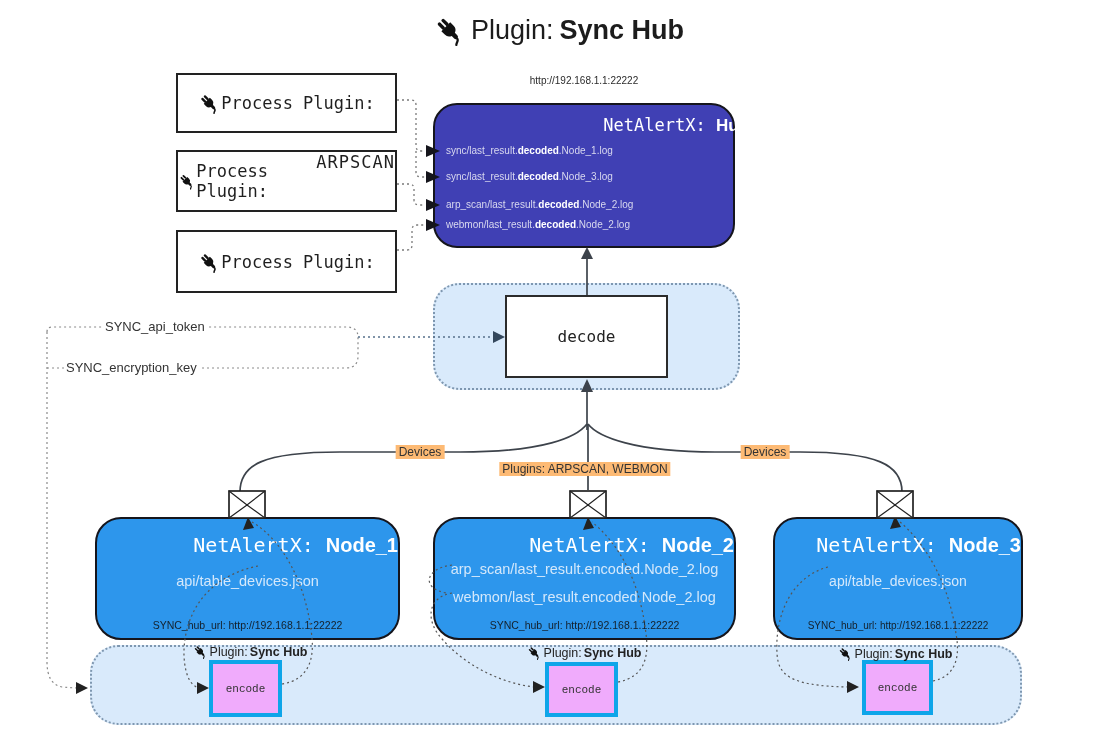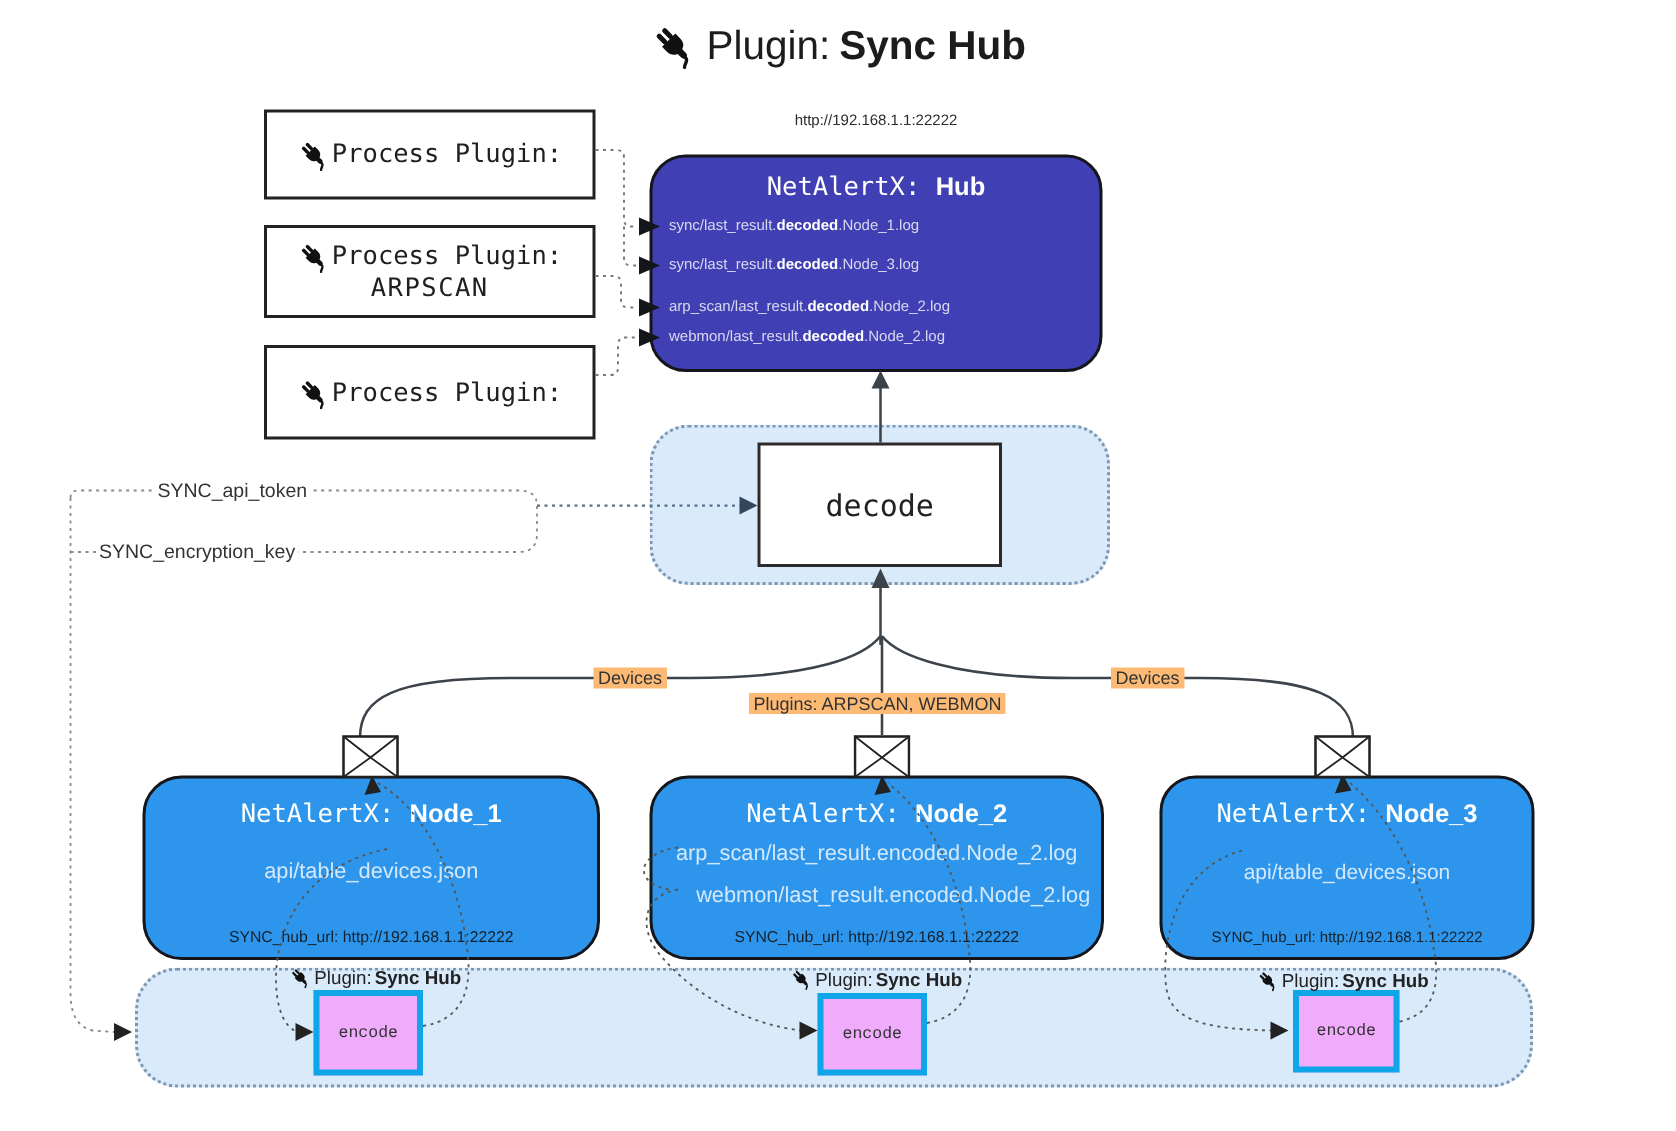--- a/index.html
+++ b/index.html
@@ -7,55 +7,55 @@
           font-family:"Liberation Sans",sans-serif;color:#1a1a1a;}
   .mono{font-family:"DejaVu Sans Mono","Liberation Mono",monospace;}
   .bold{font-weight:bold;}
 
   
   .title{position:absolute;top:14px;left:0;width:100%;display:flex;align-items:center;
          justify-content:center;gap:6px;font-size:27px;color:#1c1c1c;z-index:3;}
 
   
   .pbox{position:absolute;left:176px;width:221px;background:#fff;border:2px solid #222;
-        box-sizing:border-box;display:flex;flex-direction:column;justify-content:center;
+        box-sizing:border-box;display:flex;flex-direction:row;justify-content:center;
         font-family:"DejaVu Sans Mono","Liberation Mono",monospace;font-size:17px;color:#1f1f1f;z-index:2;}
   .pbox .l1{display:flex;align-items:center;justify-content:center;gap:1px;}
   .pbox .l2{text-align:center;letter-spacing:1px;}
 
   
   .hub-url{position:absolute;left:433px;top:75px;width:302px;text-align:center;
            font-size:10px;color:#2b2b2b;z-index:3;}
   .hub{position:absolute;left:433px;top:103px;width:302px;height:145px;background:#4040b4;
        border:2px solid #15151c;border-radius:24px;box-sizing:border-box;color:#fff;z-index:2;}
-  .hub-title{position:absolute;top:10px;left:0;width:100%;text-align:center;font-size:17px;}
+  .hub-title{position:absolute;top:10px;left:16px;width:100%;text-align:right;font-size:17px;}
   .hub-entry{position:absolute;left:11px;right:2px;font-size:10px;color:#d8d8ef;white-space:nowrap;}
   .hub-entry .bold{color:#fff;}
 
   
   .decode-zone{position:absolute;left:433px;top:283px;width:307px;height:107px;background:#d9eafb;
                border:2px dotted #7e97b0;border-radius:26px;box-sizing:border-box;z-index:2;}
   .decode-box{position:absolute;left:505px;top:295px;width:163px;height:83px;background:#fff;
               border:2px solid #2b2b2b;box-sizing:border-box;display:flex;align-items:center;
               justify-content:center;font-family:"DejaVu Sans Mono","Liberation Mono",monospace;
-              font-size:20px;color:#222;z-index:3;}
+              font-size:16px;color:#222;z-index:3;}
 
   
   .line-label{position:absolute;background:#fff;font-size:13px;color:#333;padding:0 2px;
               white-space:nowrap;z-index:7;}
   .edge-label{position:absolute;background:#fdba74;font-size:12px;color:#333;padding:0 3px;
               white-space:nowrap;transform:translateX(-50%);z-index:7;}
 
   
   .envelope{position:absolute;width:38px;height:29px;z-index:6;}
 
   
   .node{position:absolute;top:517px;height:123px;background:#2d96ec;border:2px solid #15151c;
         border-radius:26px;box-sizing:border-box;color:#fff;z-index:2;}
-  .node-title{position:absolute;top:14px;left:0;width:100%;text-align:center;font-size:17px;}
+  .node-title{position:absolute;top:14px;left:0;width:100%;text-align:right;font-size:20px;}
   .node-file{position:absolute;left:0;width:100%;text-align:center;font-size:14.5px;
              color:#d4e8fb;white-space:nowrap;}
   .node-url{position:absolute;bottom:7px;left:0;width:100%;text-align:center;font-size:10.5px;
             color:#14202b;}
 
   
   .bottom-zone{position:absolute;left:90px;top:645px;width:932px;height:80px;background:#d9eafb;
                border:2px dotted #7e97b0;border-radius:28px;box-sizing:border-box;z-index:2;}
   .encode-box{position:absolute;background:#f0abfc;border:4px solid #0ea5e9;box-sizing:border-box;
               display:flex;align-items:center;justify-content:center;
@@ -168,21 +168,21 @@
       <span class="mono">NetAlertX: </span><span class="bold">Node_1</span>
     </div>
     <div class="node-file" style="top:54px;">api/table_devices.json</div>
     <div class="node-url">SYNC_hub_url: http://192.168.1.1:22222</div>
   </div>
   <div class="node" style="left:433px;width:303px;">
     <div class="node-title">
       <span class="mono">NetAlertX: </span><span class="bold">Node_2</span>
     </div>
     <div class="node-file" style="top:42px;">arp_scan/last_result.encoded.Node_2.log</div>
-    <div class="node-file" style="top:70px;padding-left:11px;">webmon/last_result.encoded.Node_2.log</div>
+    <div class="node-file" style="top:70px;">webmon/last_result.encoded.Node_2.log</div>
     <div class="node-url">SYNC_hub_url: http://192.168.1.1:22222</div>
   </div>
   <div class="node" style="left:773px;width:250px;border-radius:24px;">
     <div class="node-title">
       <span class="mono">NetAlertX: </span><span class="bold">Node_3</span>
     </div>
     <div class="node-file" style="top:54px;font-size:14px;">api/table_devices.json</div>
     <div class="node-url" style="font-size:10px;">SYNC_hub_url: http://192.168.1.1:22222</div>
   </div>
 

